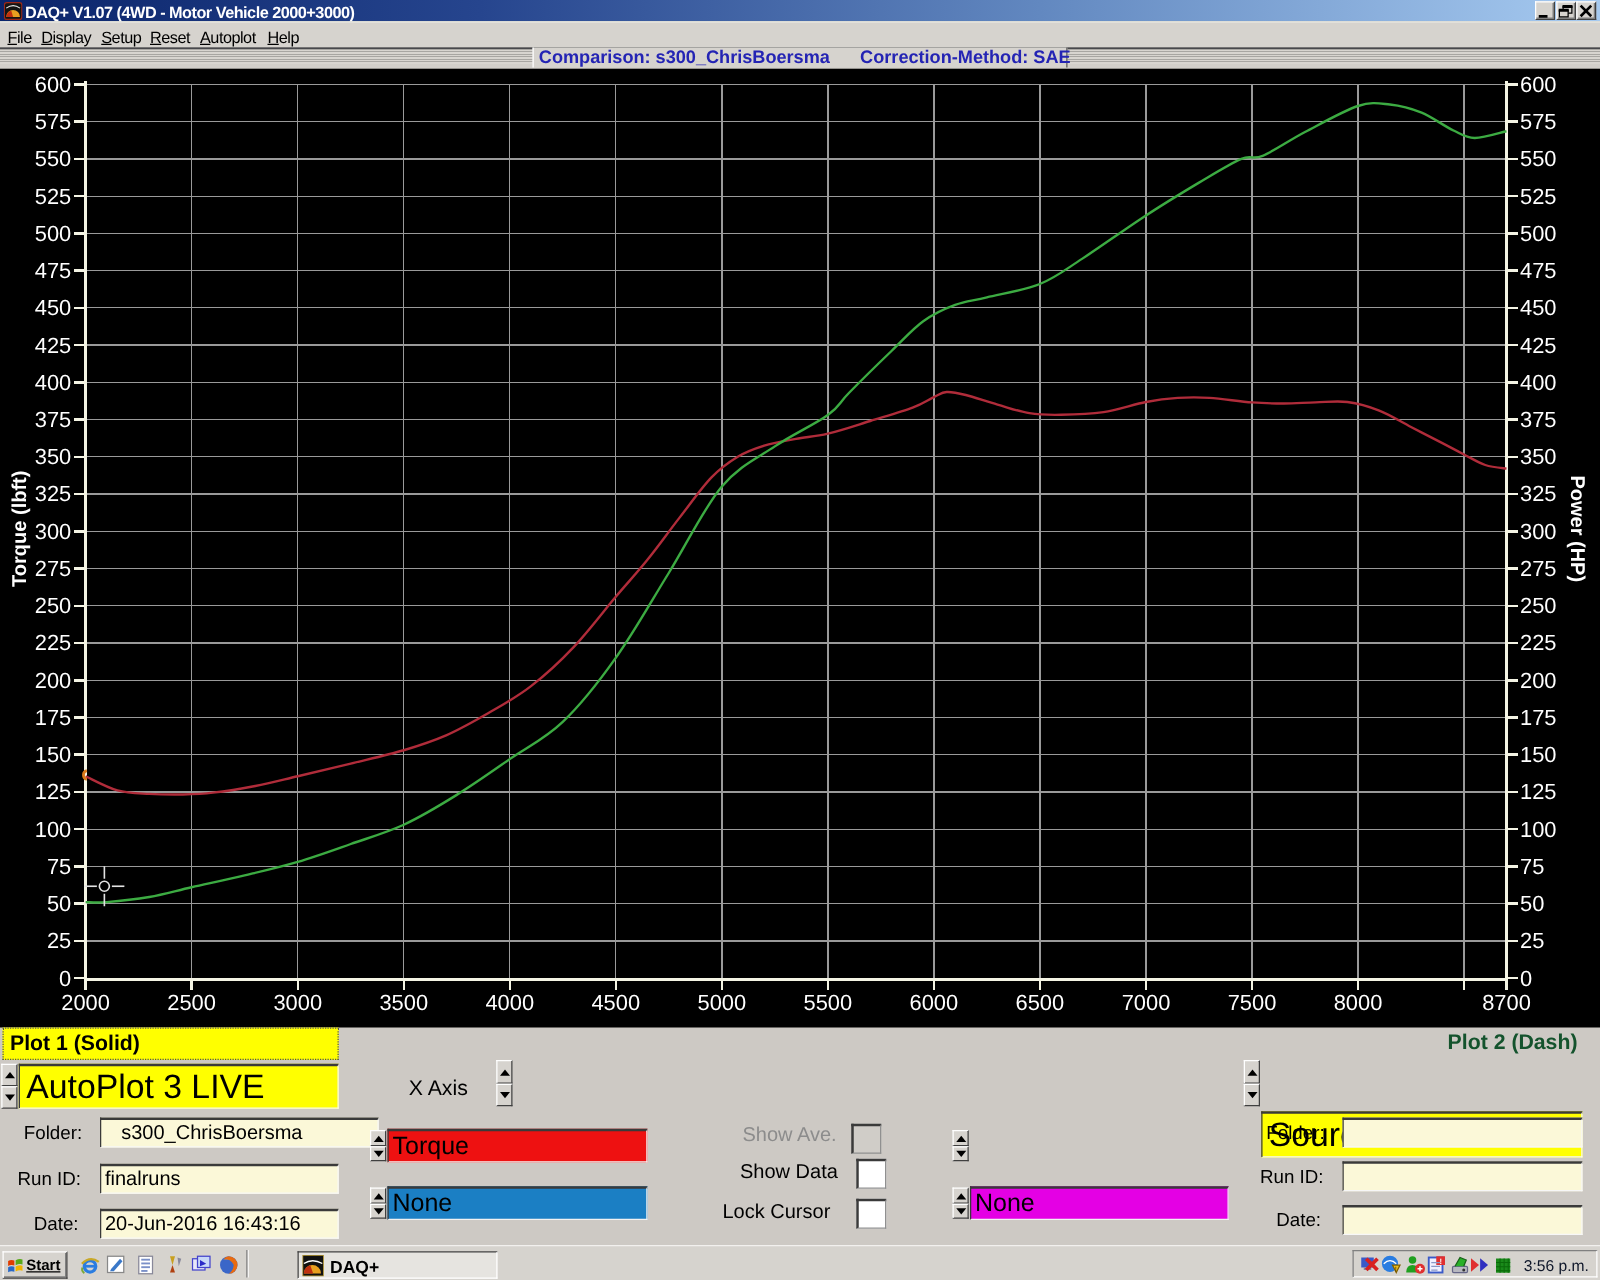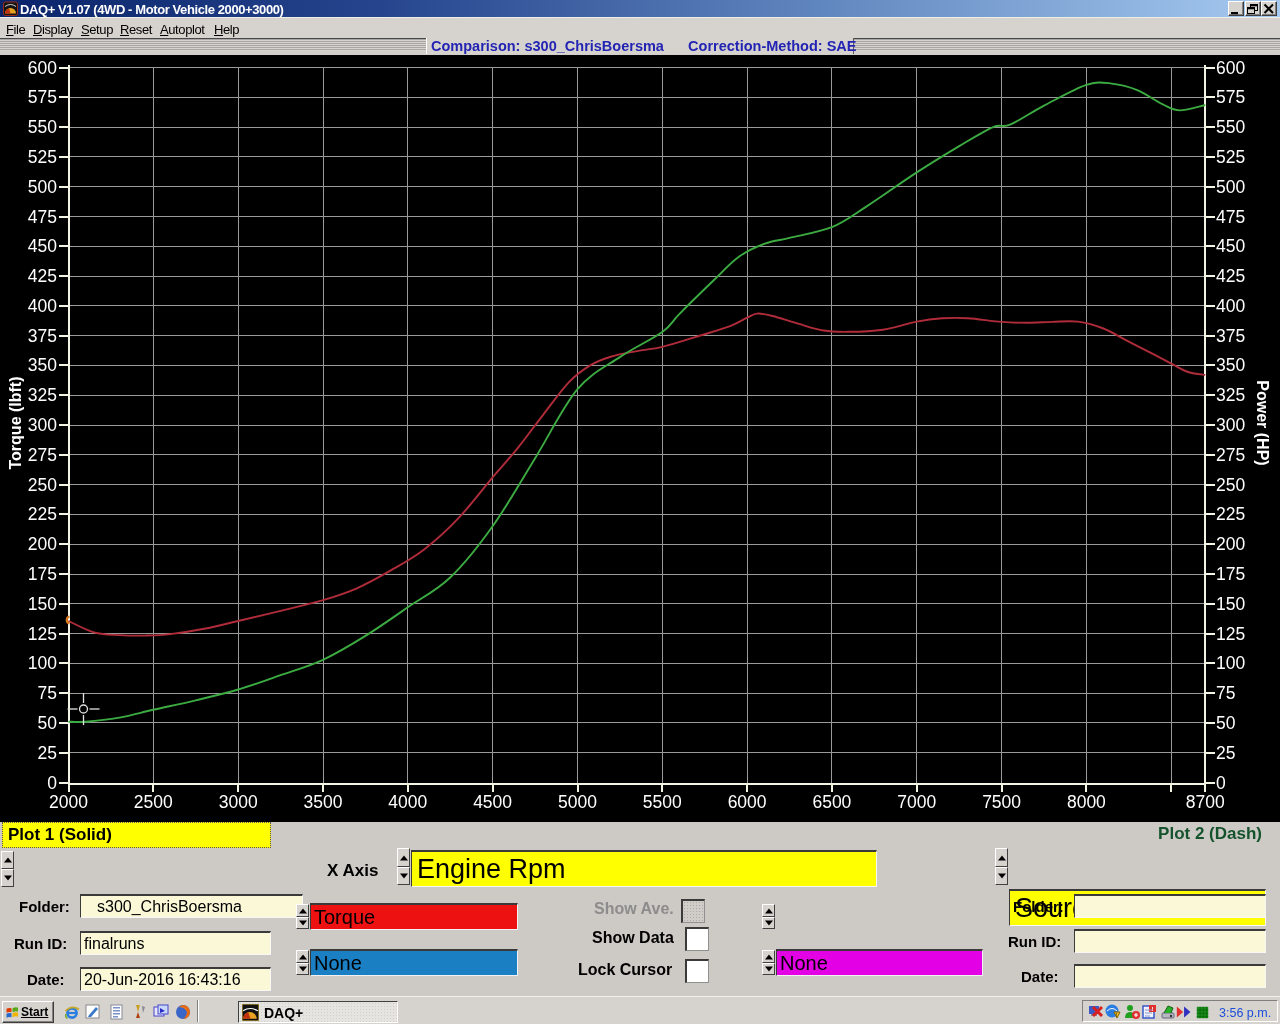--- a/index.html
+++ b/index.html
@@ -19,21 +19,21 @@
 #taskbar{position:absolute;left:0;top:996px;width:1280px;height:28px;background:#d6d3ce;border-top:1px solid #f2f0ee;}
 
 #plot1hdr{position:absolute;left:2px;top:0px;width:269px;height:26px;background:#ffff00;border:1px dotted #555;color:#000;font-weight:bold;font-size:17px;line-height:24px;padding-left:5px;}
 #plot2hdr{position:absolute;right:18px;top:2px;color:#14532d;font-weight:bold;font-size:17px;}
 .spin{position:absolute;width:13px;}
 .spin .up,.spin .dn{position:absolute;left:0;width:13px;background:#d6d3ce;border-top:1px solid #fff;border-left:1px solid #fff;border-right:1px solid #404040;border-bottom:1px solid #404040;}
 .tri{position:absolute;left:50%;top:50%;transform:translate(-50%,-50%);width:0;height:0;}
 .triu{border-left:4px solid transparent;border-right:4px solid transparent;border-bottom:5px solid #000;}
 .trid{border-left:4px solid transparent;border-right:4px solid transparent;border-top:5px solid #000;}
 .yfield{position:absolute;background:#ffff00;border-top:2px solid #3a3a3a;border-left:1px solid #3a3a3a;border-bottom:1px solid #f7f7f7;border-right:1px solid #f7f7f7;color:#000;font-size:27px;}
-.lbl{position:absolute;color:#000;font-weight:bold;font-size:16px;white-space:nowrap;}
+.lbl{position:absolute;color:#000;font-weight:normal;font-size:16px;white-space:nowrap;}
 .inp{position:absolute;background:#fbf8d8;border-top:2px solid #3a3a3a;border-left:1px solid #3a3a3a;border-bottom:1px solid #f7f7f7;border-right:1px solid #f7f7f7;color:#000;font-size:16px;padding-left:3px;}
 .cfield{position:absolute;height:27px;border-top:2px solid #3a3a3a;border-left:1px solid #3a3a3a;border-bottom:1px solid #f2f2f2;border-right:1px solid #f2f2f2;color:#000;font-size:20px;line-height:24px;padding-left:3px;}
 .cbox{position:absolute;width:24px;height:24px;background:#fff;border-top:2px solid #3a3a3a;border-left:2px solid #3a3a3a;border-bottom:1px solid #909090;border-right:1px solid #909090;}
 </style></head>
 <body>
 <div id="win">
 <div id="titlebar">
 <svg id="ticon" viewBox="0 0 15 15">
         <rect x="0.5" y="1" width="14" height="13.5" rx="2" fill="#141414" stroke="#9c2818" stroke-width="1"></rect>
         <path d="M2 12.5 A5.5 5.5 0 0 1 13 12.5 Z" fill="#e8a020"></path>
@@ -268,38 +268,38 @@
 <div id="plot2hdr">Plot 2 (Dash)</div>
 
 <div class="spin" style="left:1px;top:29px;height:36px;">
  <div class="up" style="top:0;height:18px;">
           <span class="tri triu"></span>
         </div>
  <div class="dn" style="top:18px;height:18px;">
           <span class="tri trid"></span>
         </div>
 </div>
+<div class="yfield" style="left:15px;top:29px;width:256px;height:36px;line-height:33px;padding-left:5px;">AutoPlot 3 LIVE</div>
 
 <div class="lbl" style="left:19px;top:76px;font-size:15px;">Folder:</div>
 <div class="inp" style="left:80px;top:72px;width:223px;height:24px;line-height:21px;padding-left:16px;">s300_ChrisBoersma</div>
 <div class="lbl" style="left:14px;top:113px;font-size:15px;">Run ID:</div>
 <div class="inp" style="left:80px;top:109px;width:191px;height:24px;line-height:21px;">finalruns</div>
 <div class="lbl" style="left:27px;top:149px;font-size:15px;">Date:</div>
 <div class="inp" style="left:80px;top:145px;width:191px;height:24px;line-height:21px;">20-Jun-2016 16:43:16</div>
 
 <div class="lbl" style="left:327px;top:39px;font-size:17px;">X Axis</div>
 <div class="spin" style="left:397px;top:26px;height:37px;">
  <div class="up" style="top:0;height:19px;">
           <span class="tri triu"></span>
         </div>
  <div class="dn" style="top:19px;height:18px;">
           <span class="tri trid"></span>
         </div>
 </div>
-<div class="yfield" style="left:411px;top:28px;width:466px;height:37px;line-height:34px;padding-left:5px;">Engine Rpm</div>
 
 <div class="spin" style="left:296px;top:82px;height:25px;">
  <div class="up" style="top:0;height:13px;">
           <span class="tri triu"></span>
         </div>
  <div class="dn" style="top:13px;height:12px;">
           <span class="tri trid"></span>
         </div>
 </div>
 <div class="cfield" style="left:310px;top:81px;width:208px;background:#ee1111;">Torque</div>
@@ -439,16 +439,16 @@
           <circle cx="11" cy="12" r="1.2" fill="#333"></circle>
         </svg>
 <svg style="position:absolute;left:92px;top:3px;" width="20" height="16" viewBox="0 0 22 16">
           <path d="M2 2 L9 8 L2 14 Z" fill="#e03030"></path>
           <path d="M10 2 L17 8 L10 14 Z" fill="#3030c0"></path>
         </svg>
 <svg style="position:absolute;left:113px;top:5px;" width="13" height="13" viewBox="0 0 16 16">
           <rect x="1" y="1" width="14" height="14" fill="#1a8a1a"></rect>
           <path d="M1 5 H15 M1 9 H15 M1 13 H15 M5 1 V15 M9 1 V15 M13 1 V15" stroke="#0a6a0a" stroke-width="1"></path>
         </svg>
-<span style="position:absolute;left:136px;top:5px;font-size:12.5px;color:#1d4ed8;">3:56 p.m.</span>
+<span style="position:absolute;left:136px;top:5px;font-size:12.5px;color:#0f172a;">3:56 p.m.</span>
 </div>
 </div>
 </div>
 
 </body></html>

